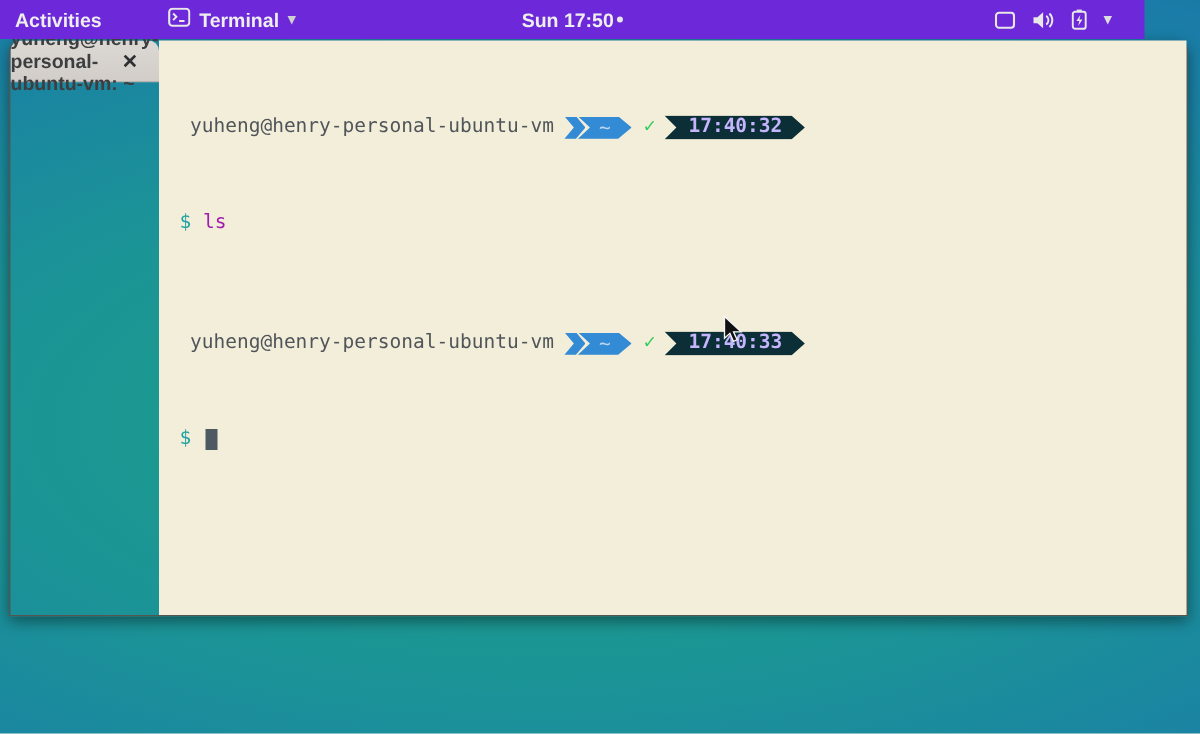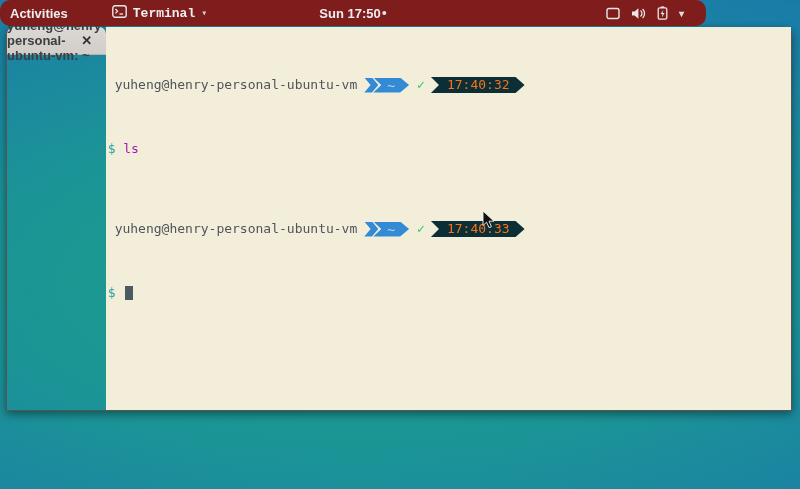--- a/index.html
+++ b/index.html
@@ -7,29 +7,28 @@
   body {
     position: relative;
     overflow: hidden;
     font-family: "Liberation Sans", sans-serif;
     background: radial-gradient(ellipse 130% 95% at 45% 58%,
       #1ea287 0%, #1b9397 38%, #1a7ca8 72%, #12628e 100%);
   }
 
   
   .topbar {
-    position: absolute; top: 0; left: 0; width: 706px; height: 26px;
-    background: #7f1d1d; color: #eeeeee;
+    position: absolute; top: 0; left: 0; width: 763px; height: 26px;
+    background: #6d28d9; color: #eeeeee;
     display: flex; align-items: center;
     font-size: 13px; font-weight: bold;
     z-index: 5;
-    border-radius: 10px;
   }
   .tb-activities { padding: 0 10px; height: 100%; display: flex; align-items: center; cursor: default; }
-  .tb-appmenu { margin-left: 28px; height: 100%; display: flex; align-items: center; gap: 6px; padding: 0 6px; font-family: Liberation Mono, monospace; }
+  .tb-appmenu { margin-left: 28px; height: 100%; display: flex; align-items: center; gap: 6px; padding: 0 6px; }
   .tb-appmenu .chev { font-size: 10px; color: #cfcfcf; }
   .tb-clock {
     position: absolute; left: 50%; transform: translateX(-50%);
     height: 100%; display: flex; align-items: center; gap: 2px;
   }
   .notif-dot { width: 4px; height: 4px; border-radius: 50%; background: #e8e8e8; display: inline-block; }
   .tb-tray {
     position: absolute; right: 14px; top: 0; height: 100%;
     display: flex; align-items: center; gap: 11px; padding: 0 8px;
   }
@@ -56,21 +55,21 @@
   }
   .close-btn {
     position: absolute; right: 10px; top: 50%; transform: translateY(-50%);
     width: 18px; height: 18px; display: flex; align-items: center; justify-content: center;
     color: #2f3133; font-size: 13px; font-weight: bold; cursor: default;
   }
   .term {
     flex: 1; background: #f3eeda;
     font-family: "DejaVu Sans Mono", "Liberation Mono", monospace;
     font-size: 13px; line-height: 16px; color: #50555a;
-    padding: 2px 2px 0 2px;
+    padding: 2px 2px 0 14px;
     white-space: pre; overflow: hidden;
   }
   .line { height: 16px; display: flex; align-items: center; white-space: pre; }
   .promptline { padding-left: 7px; }
   .user { color: #50555a; }
 
   
   .pl-arrow {
     display: inline-block; width: 14px; height: 15px; margin-left: 7px;
     background: #338bd6;
@@ -80,21 +79,21 @@
     display: inline-block; height: 15px; margin-left: -5px;
     padding: 0 14px 0 14px;
     background: #338bd6; color: #bdd8f0;
     clip-path: polygon(0 0, calc(100% - 9px) 0, 100% 50%, calc(100% - 9px) 100%, 0 100%, 8px 50%);
     line-height: 15px;
   }
   .check { color: #2fcb5a; margin: 0 6px 0 8px; font-weight: bold; }
   .pl-time {
     display: inline-block; height: 16px;
     padding: 0 15px 0 16px;
-    background: #0c2e36; color: #f97316; font-weight: normal;
+    background: #0c2e36; color: #c4b5fd; font-weight: bold;
     clip-path: polygon(0 0, calc(100% - 9px) 0, 100% 50%, calc(100% - 9px) 100%, 0 100%, 8px 50%);
     line-height: 16px;
   }
 
   .dollar { color: #23a3a3; }
   .cmd { color: #a21caf; }
   .dirs { color: #27a0a6; }
   .cursor-block {
     display: inline-block; width: 8px; height: 14px;
     background: #4e5a61; margin-left: 2px; vertical-align: text-bottom;

